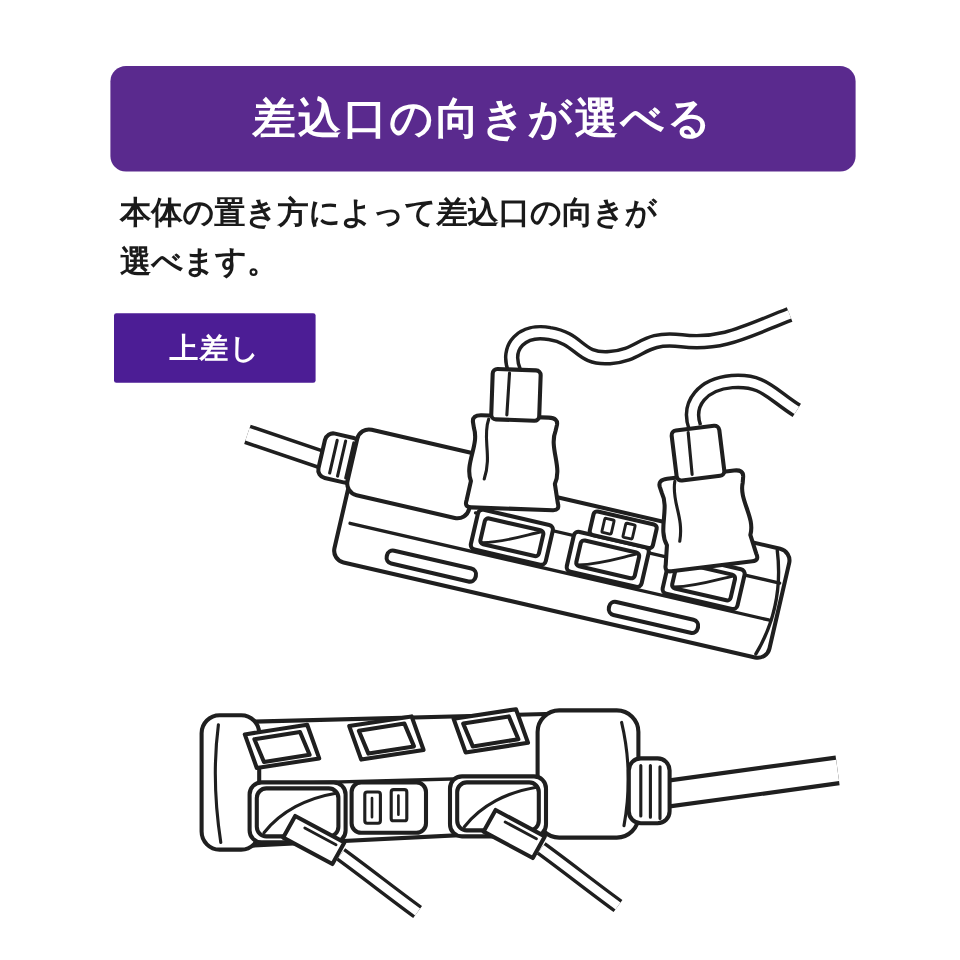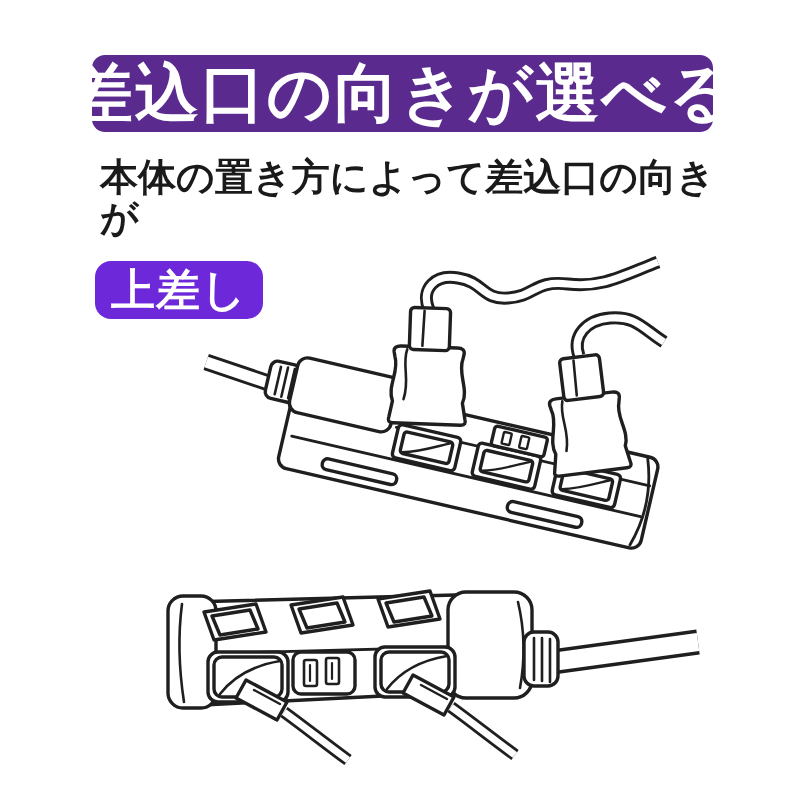--- a/index.html
+++ b/index.html
@@ -1,52 +1,53 @@
 <!DOCTYPE html>
 <html><head>
 <meta charset="utf-8">
 <style>
   html,body{margin:0;padding:0;}
   body{font-family:"Liberation Sans","DejaVu Sans",sans-serif;background:#fff;}
   .stage{position:relative;width:800px;height:800px;background:#ffffff;overflow:hidden;}
 
   .banner{
-    position:absolute;left:92px;top:55px;width:621px;height:77px;
+    position:absolute;left:92px;top:55px;width:621px;height:88px;
     background:#5a2a8e;border-radius:13px;
     display:flex;align-items:center;justify-content:center;
-    color:#ffffff;font-size:64px;font-weight:800;letter-spacing:2px;
+    color:#ffffff;font-size:36px;font-weight:800;letter-spacing:2px;
     white-space:nowrap;
   }
   .desc{
     position:absolute;left:100px;top:157px;width:620px;
-    color:#1a1a1a;font-size:38px;line-height:41px;font-weight:600;
+    color:#1a1a1a;font-size:26px;line-height:41px;font-weight:600;
   }
   .desc span{display:block;}
   .tag{
     position:absolute;left:95px;width:168px;height:58px;
-    background:#6d28d9;border-radius:16px;
+    background:#4c1d95;border-radius:2px;
     display:flex;align-items:center;justify-content:center;
-    color:#ffffff;font-size:44px;font-weight:800;letter-spacing:1px;
+    color:#ffffff;font-size:24px;font-weight:800;letter-spacing:1px;
     white-space:nowrap;
   }
   .tag.top{top:261px;}
   .tag.side{top:512px;}
   .illus{position:absolute;}
   .illus.top{left:190px;top:248px;width:510px;height:322px;}
   .illus.side{left:150px;top:578px;width:560px;height:222px;}
 </style>
 </head>
 <body>
 
 <div class="stage">
 
   <div class="banner">差込口の向きが選べる</div>
 
   <div class="desc">
     <span>本体の置き方によって差込口の向きが</span>
+    <span>選べます。</span>
   </div>
 
   <div class="tag top">上差し</div>
 
   <svg class="illus top" viewBox="0 0 510 322">
     <defs>
       <g id="plugA">
         <path d="M-34,10 Q-40,10 -38,4 L-35,-12 C-41,-26 -29,-42 -34,-56 L-35,-61 Q-36,-67 -28,-67 L28,-67 Q36,-67 35,-61 L34,-56 C29,-42 41,-26 35,-12 L38,4 Q40,10 34,10 Z"></path>
         <path d="M-22,-64 C-27,-48 -18,-34 -24,-14" fill="none" stroke-width="2.6"></path>
         <rect x="-20" y="-106" width="40" height="42" rx="4"></rect>

